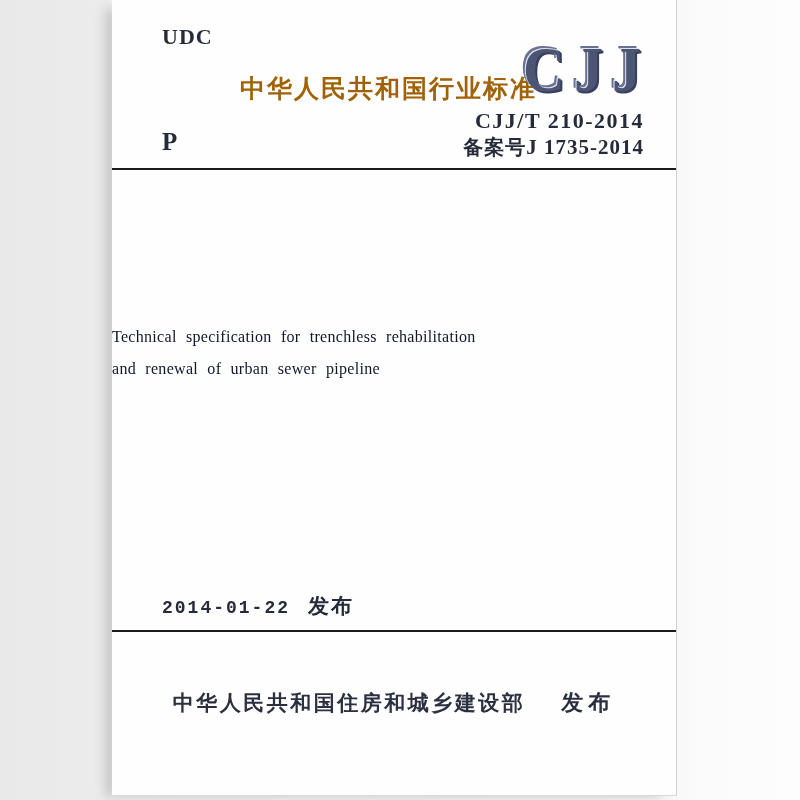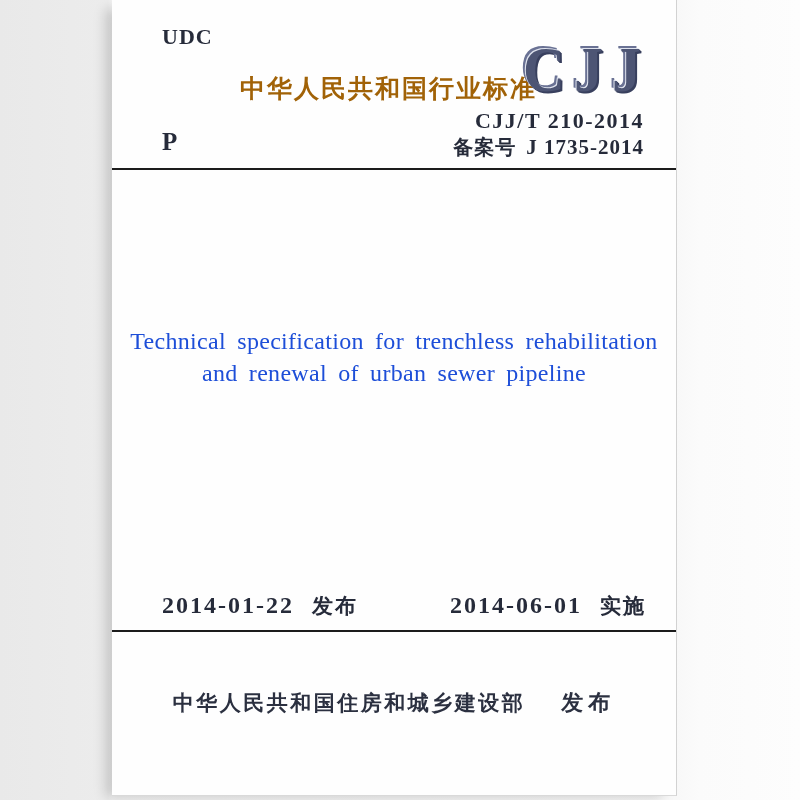--- a/index.html
+++ b/index.html
@@ -26,33 +26,33 @@
   .std-type{left:128px;top:72px;font-size:25px;letter-spacing:2px;font-weight:700;color:#a16207;}
   .cjj-logo{
     right:26px;top:34px;
     font-size:58px;font-weight:bold;letter-spacing:9px;
     color:#4d5574;
     text-shadow:-1px -1px 0 #dfe3ee,-3px -3px 0 #6a7294,1px 1px 0 #39405e,2px 2px 0 #39405e;
     transform:scaleY(1.08);transform-origin:top;
   }
   .std-no{right:32px;top:108px;font-size:22px;font-weight:bold;letter-spacing:1.5px;margin-left:24px;}
   .filing{right:32px;top:134px;font-size:21px;font-weight:bold;letter-spacing:1px;}
-  .filing .flabel{font-family:"Liberation Sans", sans-serif;font-size:20px;margin-right:10px;}
+  .filing .flabel{font-family:"Liberation Sans", sans-serif;font-size:20px;margin-right:0;}
   .rule{position:absolute;left:0;right:0;height:2px;background:#1c1c1c;}
   .rule-top{top:168px;}
   .rule-bottom{top:630px;}
 
   .title-zh{left:0;right:0;top:238px;text-align:center;font-size:35px;line-height:44px;color:#363c4b;font-weight:500;letter-spacing:0.5px;white-space:normal;}
-  .title-en{left:0;right:0;text-align:center;font-size:24px;color:#1d4ed8;word-spacing:5px;letter-spacing:0.3px;}
+  .title-en{left:0;right:0;font-size:16px;color:#0f172a;word-spacing:5px;letter-spacing:0.3px;}
   .en1{top:328px;}
   .en2{top:360px;}
 
   .dates-row{left:50px;right:30px;top:592px;display:flex;justify-content:space-between;align-items:baseline;}
   .date-group{display:flex;align-items:baseline;}
-  .date-num{font-family:Liberation Serif, serif;font-size:24px;font-weight:bold;letter-spacing:2px;}
+  .date-num{font-family:Liberation Mono, monospace;font-size:18px;font-weight:bold;letter-spacing:2px;}
   .date-label{font-family:"Liberation Sans", sans-serif;font-size:21px;font-weight:bold;margin-left:18px;letter-spacing:2px;}
 
   .publisher-row{left:0;right:0;top:688px;display:flex;justify-content:center;align-items:baseline;}
   .publisher-name{font-size:21px;font-weight:bold;letter-spacing:2.5px;color:#2b3040;}
   .publisher-action{font-size:22px;font-weight:bold;letter-spacing:5px;margin-left:36px;color:#2b3040;}
 </style>
 </head>
 <body>
 
 <div class="scene">
@@ -76,24 +76,20 @@
 
 
     <div class="abs serif title-en en1">Technical specification for trenchless rehabilitation</div>
     <div class="abs serif title-en en2">and renewal of urban sewer pipeline</div>
 
     <div class="abs dates-row ink">
       <div class="date-group">
         <span class="date-num">2014-01-22</span>
         <span class="date-label">发布</span>
       </div>
-      <div class="date-group">
-        <span class="date-num">2014-06-01</span>
-        <span class="date-label">实施</span>
-      </div>
     </div>
 
     <div class="rule rule-bottom"></div>
 
     <div class="abs sans publisher-row">
       <span class="publisher-name">中华人民共和国住房和城乡建设部</span>
       <span class="publisher-action">发布</span>
     </div>
 
   </div>

